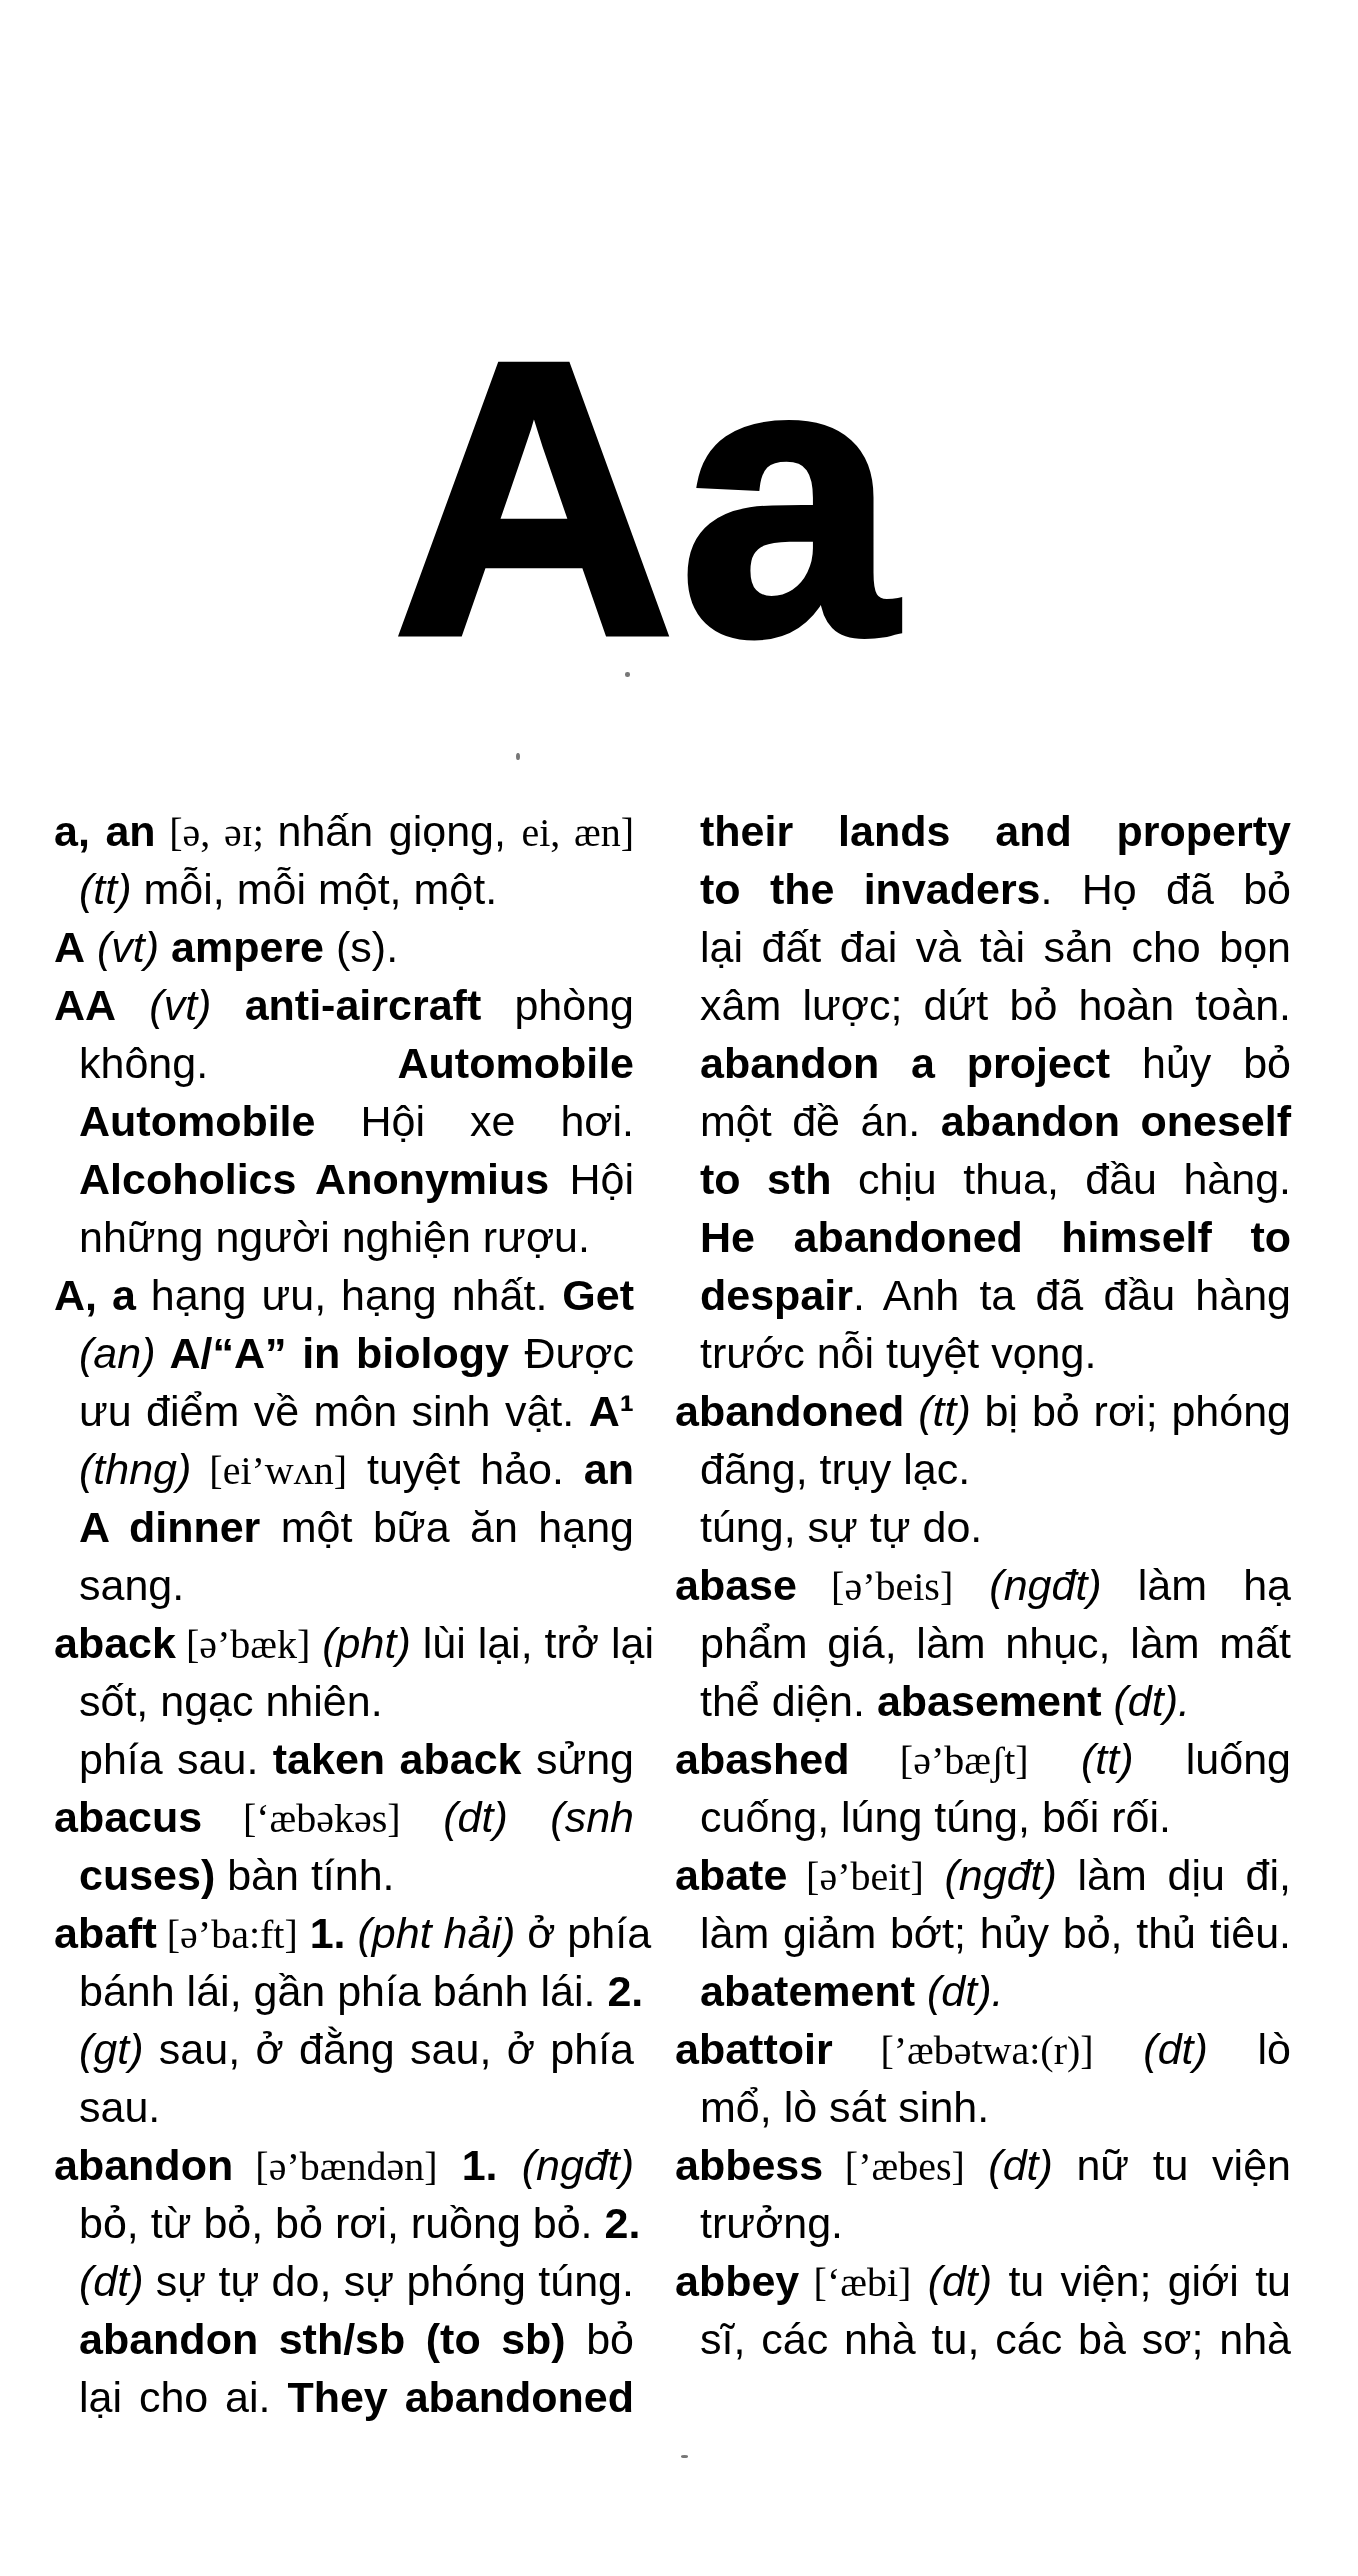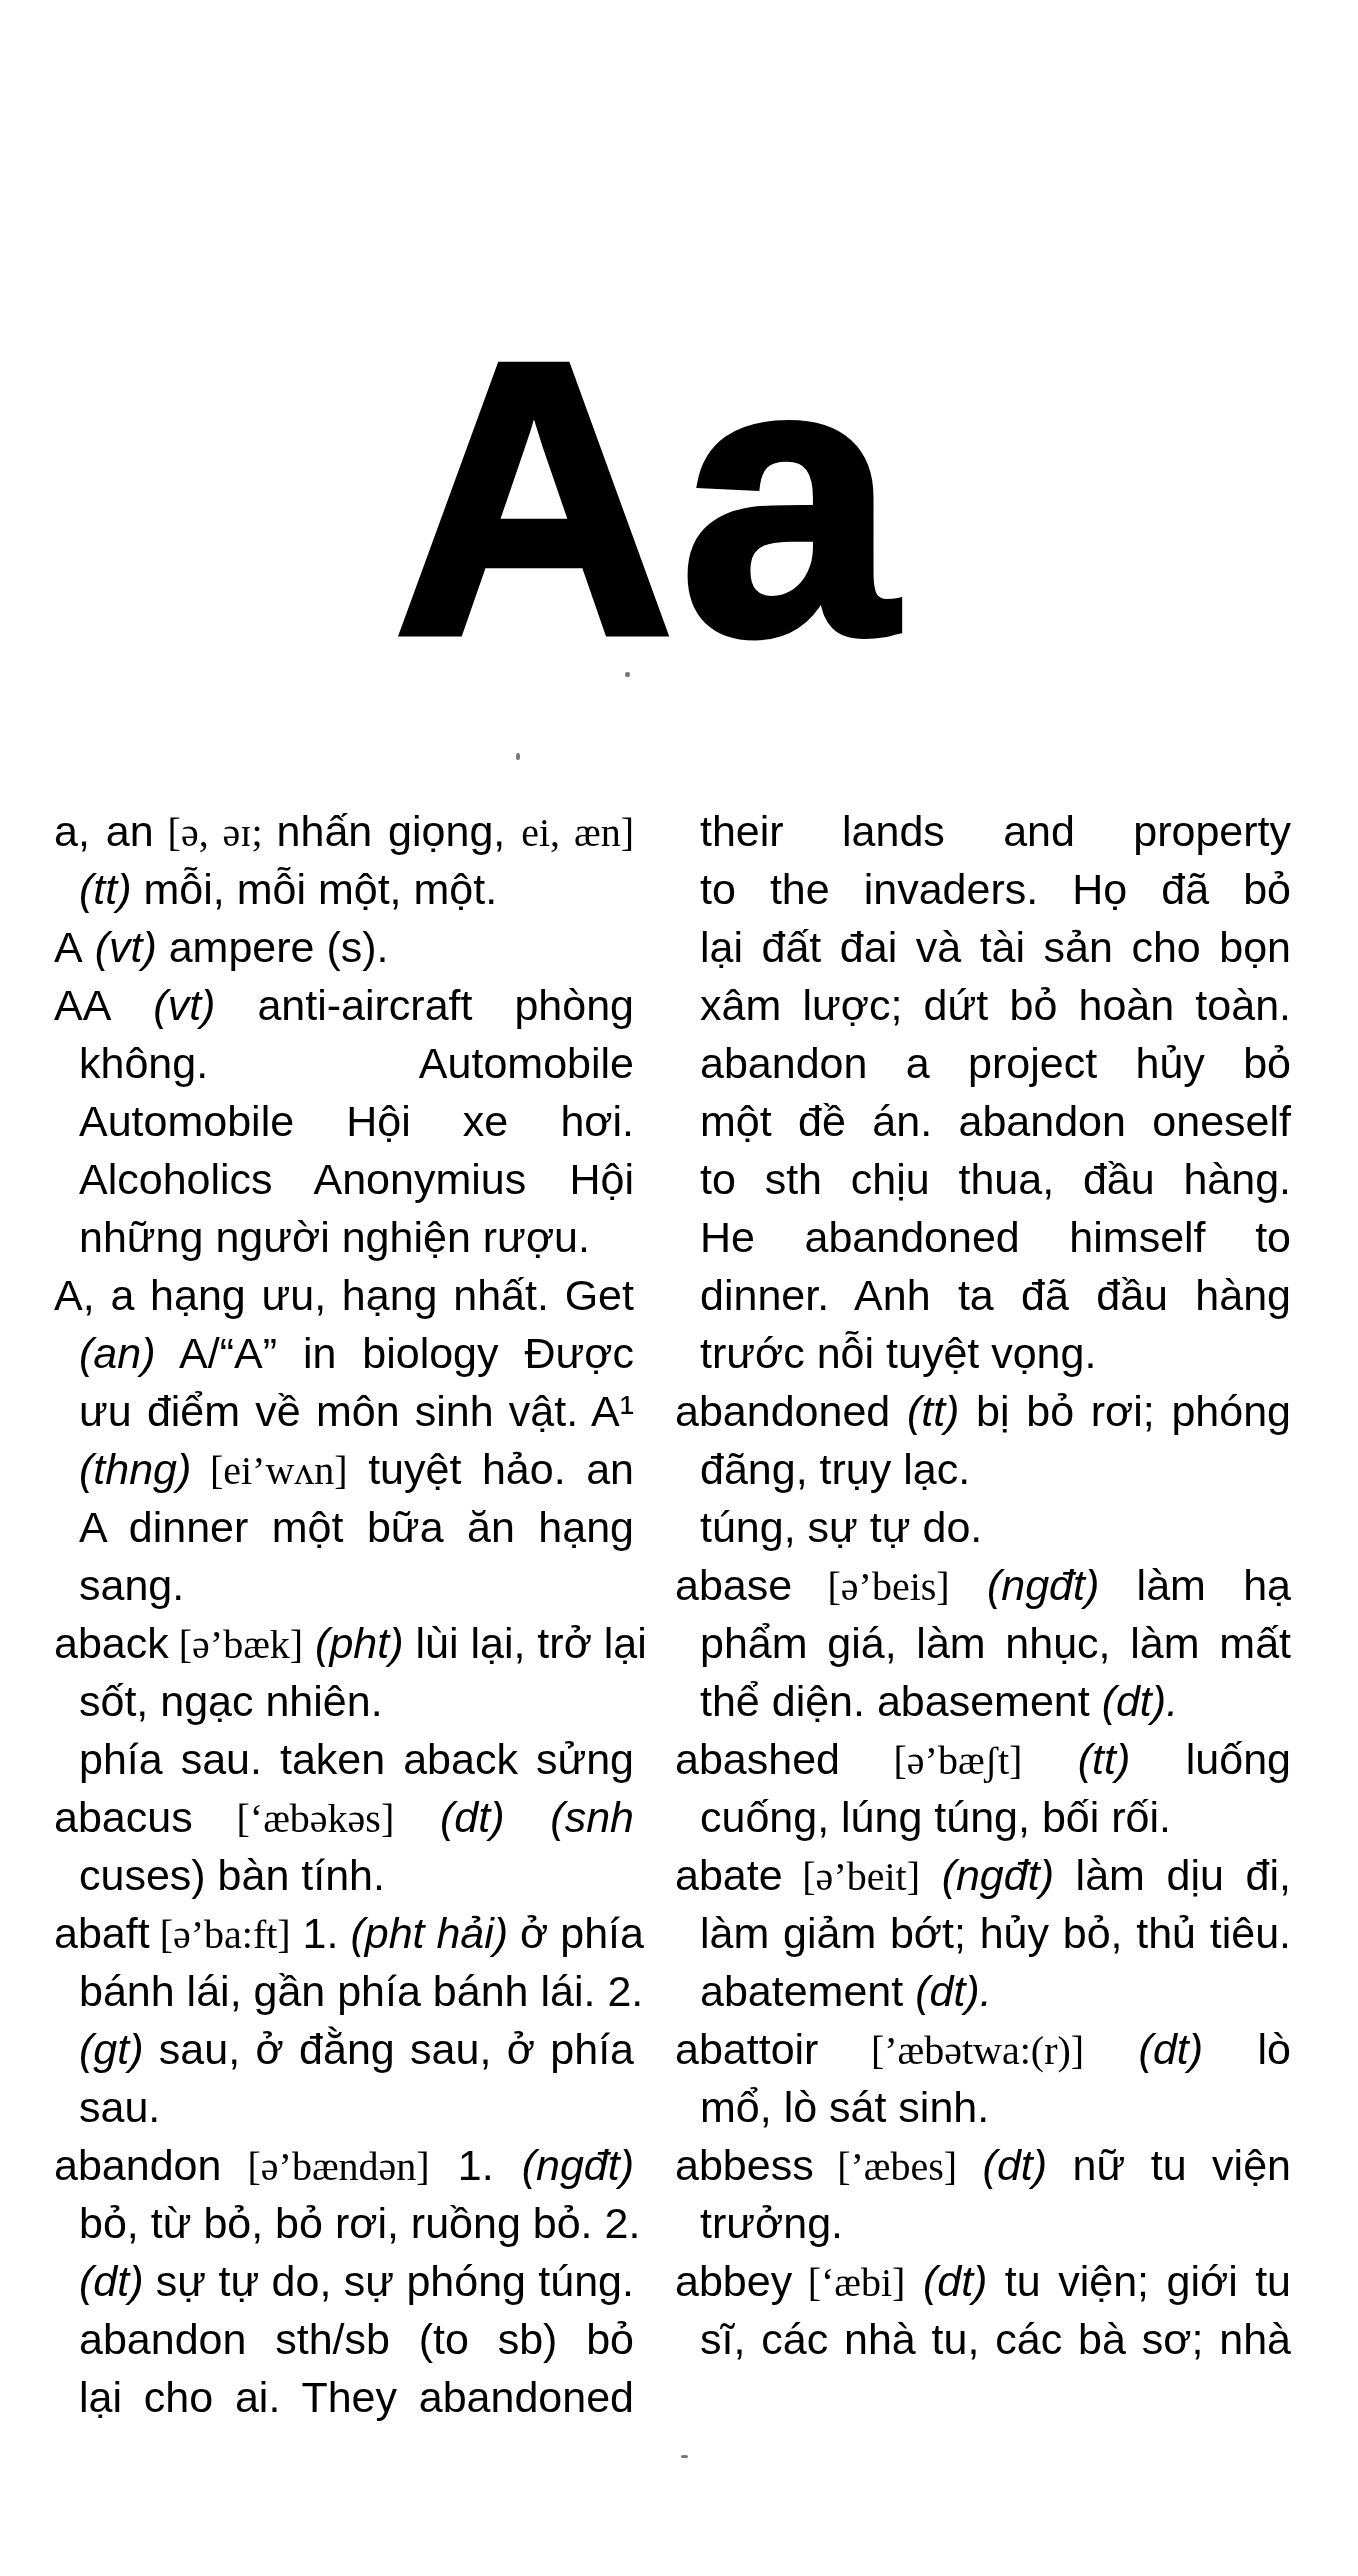--- a/index.html
+++ b/index.html
@@ -19,21 +19,21 @@
   }
   .column{position:absolute;top:802px;}
   .column-left{left:54px;width:580px;}
   .column-right{left:675px;width:616px;}
   .line{
     font-size:43px;line-height:58px;height:58px;
     white-space:nowrap;text-align:left;
   }
   .line.just{text-align:justify;text-align-last:justify;}
   .line.indent{padding-left:25px;}
-  .seg-b{font-weight:normal;}
+  .seg-b{font-weight:bold;}
   .seg-i{font-style:italic;margin-top:11px;}
   .seg-p{font-family:Liberation Serif, serif;font-size:40px;}
   .speck{position:absolute;background:#777;border-radius:50%;}
   .speck1{left:625px;top:672px;width:4.5px;height:4.5px;}
   .speck2{left:516px;top:753px;width:3.6px;height:7.2px;}
   .speck3{left:681px;top:2455px;width:7.2px;height:2.7px;}
 </style>
 </head>
 <body>
 
@@ -71,21 +71,21 @@
   </div>
 <div class="column column-right">
     <div class="line indent just"><span class="seg-b">their lands and property</span></div>
     <div class="line indent just"><span class="seg-b">to the invaders</span><span class="seg-n">. Họ đã bỏ</span></div>
     <div class="line indent just"><span class="seg-n">lại đất đai và tài sản cho bọn</span></div>
     <div class="line indent just"><span class="seg-n">xâm lược; dứt bỏ hoàn toàn.</span></div>
     <div class="line indent just"><span class="seg-b">abandon a project</span><span class="seg-n"> hủy bỏ</span></div>
     <div class="line indent just"><span class="seg-n">một đề án. </span><span class="seg-b">abandon oneself</span></div>
     <div class="line indent just"><span class="seg-b">to sth</span><span class="seg-n"> chịu thua, đầu hàng.</span></div>
     <div class="line indent just"><span class="seg-b">He abandoned himself to</span></div>
-    <div class="line indent just"><span class="seg-b">dinner</span><span class="seg-n">. Anh ta đã đầu hàng</span></div>
+    <div class="line indent just"><span class="seg-b">despair</span><span class="seg-n">. Anh ta đã đầu hàng</span></div>
     <div class="line indent"><span class="seg-n">trước nỗi tuyệt vọng.</span></div>
     <div class="line just"><span class="seg-b">abandoned</span><span class="seg-i"> (tt)</span><span class="seg-n"> bị bỏ rơi; phóng</span></div>
     <div class="line indent"><span class="seg-n">đãng, trụy lạc.</span></div>
     <div class="line indent"><span class="seg-n">túng, sự tự do.</span></div>
     <div class="line just"><span class="seg-b">abase</span><span class="seg-p"> [ə’beis]</span><span class="seg-i"> (ngđt)</span><span class="seg-n"> làm hạ</span></div>
     <div class="line indent just"><span class="seg-n">phẩm giá, làm nhục, làm mất</span></div>
     <div class="line indent"><span class="seg-n">thể diện. </span><span class="seg-b">abasement</span><span class="seg-i"> (dt).</span></div>
     <div class="line just"><span class="seg-b">abashed</span><span class="seg-p"> [ə’bæʃt]</span><span class="seg-i"> (tt)</span><span class="seg-n"> luống</span></div>
     <div class="line indent"><span class="seg-n">cuống, lúng túng, bối rối.</span></div>
     <div class="line just"><span class="seg-b">abate</span><span class="seg-p"> [ə’beit]</span><span class="seg-i"> (ngđt)</span><span class="seg-n"> làm dịu đi,</span></div>

